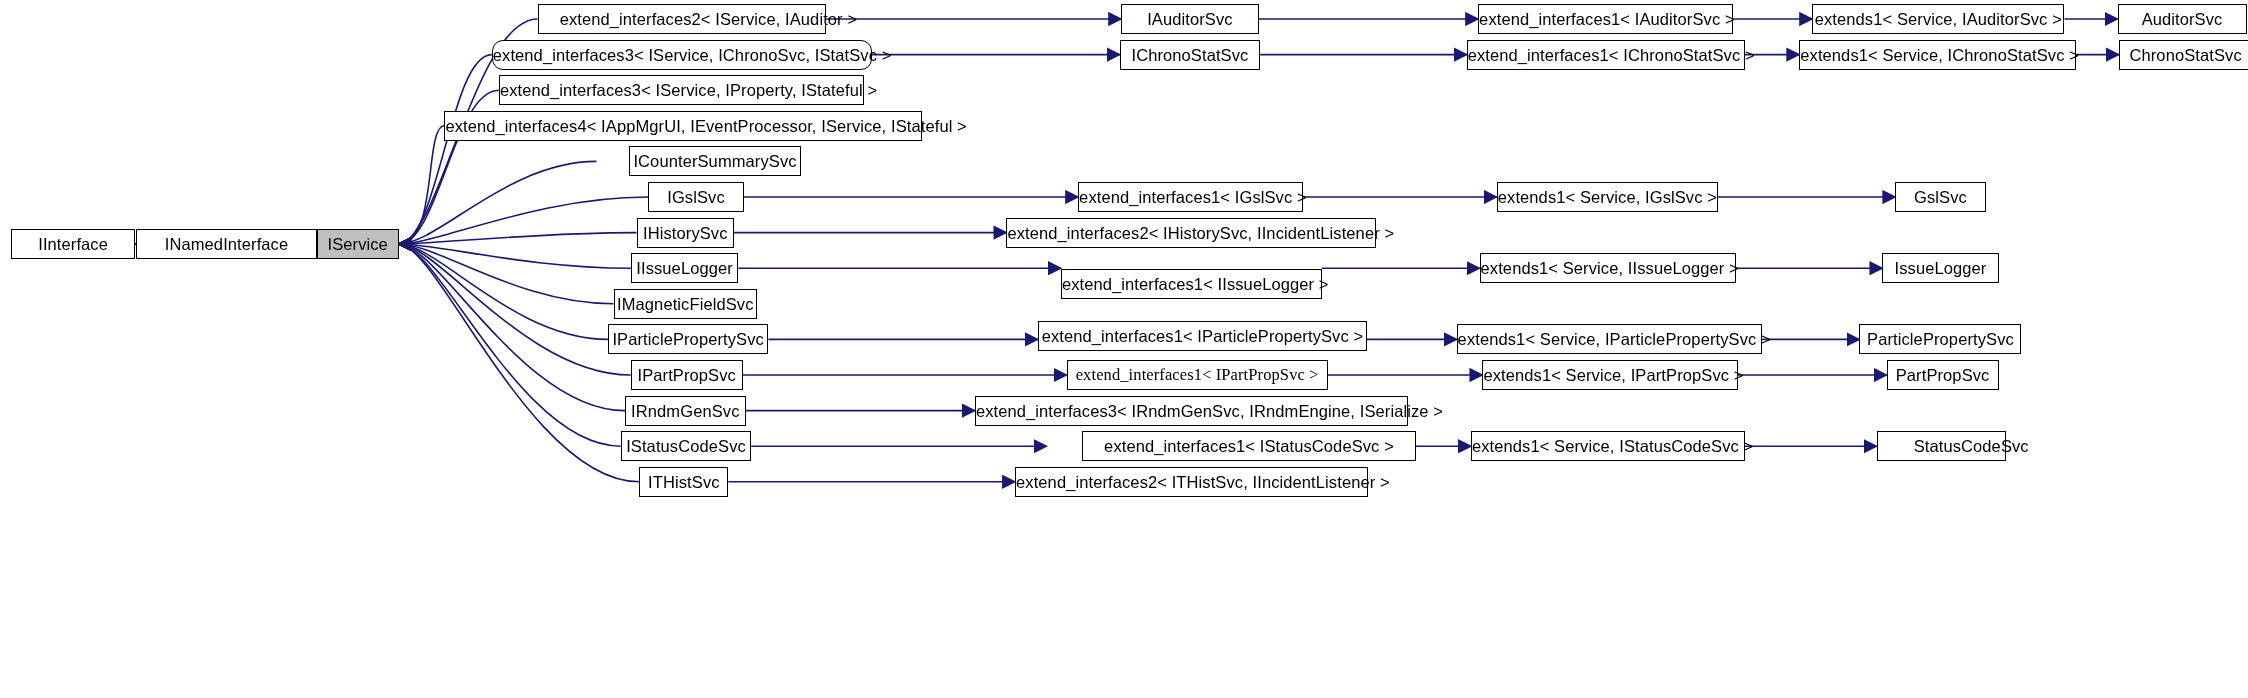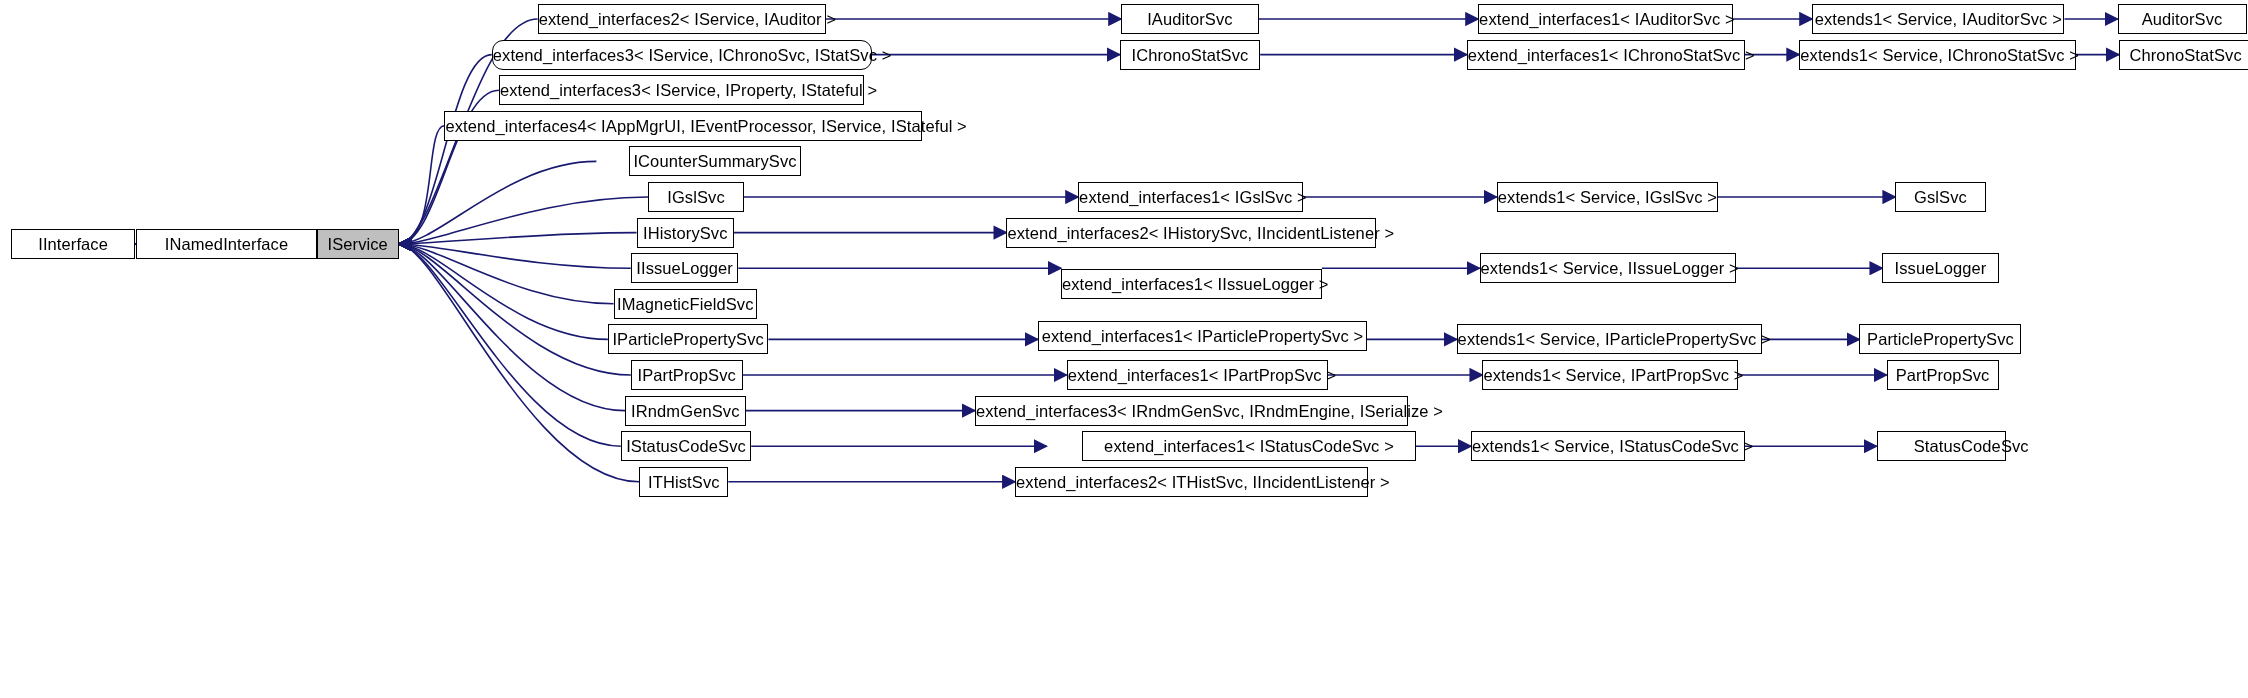--- a/index.html
+++ b/index.html
@@ -94,21 +94,21 @@
         <path d="M 1744.7806122448978 446.20000000000005 L 1876.6785714285713 446.20000000000005" marker-end="url(#arrow)"></path>
         <path d="M 639.4183673469388 481.8 C 531.0326530612244 481.8, 438.5612244897959 244, 398.5612244897959 244" marker-end="url(#arrow)"></path>
         <path d="M 728.3061224489796 481.8 L 1015.0408163265306 481.8" marker-end="url(#arrow)"></path>
       </g>
   </svg>
 
   <div id="node-layer">
       <div class="node" style="left: 11.4694px; top: 229px; width: 123.296px;">IInterface</div>
       <div class="node" style="left: 136.199px; top: 229px; width: 180.643px;">INamedInterface</div>
       <div class="node root" style="left: 316.842px; top: 229px; width: 81.7194px;">IService</div>
-      <div class="node" style="left: 537.628px; top: 4px; width: 288.168px;">extend_interfaces2&lt; IService, IAuditor &gt;</div>
+      <div class="node" style="left: 537.628px; top: 4px; width: 288.168px; padding-left: 21px;">extend_interfaces2&lt; IService, IAuditor &gt;</div>
       <div class="node" style="left: 1121.13px; top: 4px; width: 137.633px;">IAuditorSvc</div>
       <div class="node" style="left: 1478.12px; top: 4px; width: 255.194px;">extend_interfaces1&lt; IAuditorSvc &gt;</div>
       <div class="node" style="left: 1812.16px; top: 4px; width: 252.327px;">extends1&lt; Service, IAuditorSvc &gt;</div>
       <div class="node" style="left: 2117.54px; top: 4px; width: 129.031px;">AuditorSvc</div>
       <div class="node" style="left: 491.75px; top: 39.6px; width: 379.923px; border-radius: 11px;">extend_interfaces3&lt; IService, IChronoSvc, IStatSvc &gt;</div>
       <div class="node" style="left: 1119.7px; top: 39.6px; width: 140.5px;">IChronoStatSvc</div>
       <div class="node" style="left: 1466.65px; top: 39.6px; width: 278.133px;">extend_interfaces1&lt; IChronoStatSvc &gt;</div>
       <div class="node" style="left: 1799.26px; top: 39.6px; width: 276.699px;">extends1&lt; Service, IChronoStatSvc &gt;</div>
       <div class="node" style="left: 2118.97px; top: 39.6px; width: 133.332px;">ChronoStatSvc</div>
       <div class="node" style="left: 498.918px; top: 75.2px; width: 365.587px;">extend_interfaces3&lt; IService, IProperty, IStateful &gt;</div>
@@ -123,21 +123,21 @@
       <div class="node" style="left: 630.816px; top: 253.2px; width: 107.526px;">IIssueLogger</div>
       <div class="node" style="left: 1060.92px; top: 253.2px; width: 260.929px; margin-top: 16px;">extend_interfaces1&lt; IIssueLogger &gt;</div>
       <div class="node" style="left: 1479.55px; top: 253.2px; width: 256.628px;">extends1&lt; Service, IIssueLogger &gt;</div>
       <div class="node" style="left: 1882.41px; top: 253.2px; width: 116.128px;">IssueLogger</div>
       <div class="node" style="left: 613.612px; top: 288.8px; width: 143.367px;">IMagneticFieldSvc</div>
       <div class="node" style="left: 607.878px; top: 324.4px; width: 160.571px;">IParticlePropertySvc</div>
       <div class="node" style="left: 1037.98px; top: 321px; width: 329px;">extend_interfaces1&lt; IParticlePropertySvc &gt;</div>
       <div class="node" style="left: 1456.61px; top: 324.4px; width: 305.372px;">extends1&lt; Service, IParticlePropertySvc &gt;</div>
       <div class="node" style="left: 1859.47px; top: 324.4px; width: 162.005px;">ParticlePropertySvc</div>
       <div class="node" style="left: 630.816px; top: 360px; width: 111.827px;">IPartPropSvc</div>
-      <div class="node" style="left: 1066.65px; top: 360px; width: 260.929px;">extend_interfaces1&lt; IPartPropSvc &gt;</div>
+      <div class="node" style="left: 1066.65px; top: 360px; width: 260.929px; font-family: Liberation Serif, serif;">extend_interfaces1&lt; IPartPropSvc &gt;</div>
       <div class="node" style="left: 1482.42px; top: 360px; width: 255.194px;">extends1&lt; Service, IPartPropSvc &gt;</div>
       <div class="node" style="left: 1886.71px; top: 360px; width: 111.827px;">PartPropSvc</div>
       <div class="node" style="left: 625.082px; top: 395.6px; width: 120.429px; text-align: center;">IRndmGenSvc</div>
       <div class="node" style="left: 974.898px; top: 395.6px; width: 432.969px;">extend_interfaces3&lt; IRndmGenSvc, IRndmEngine, ISerialize &gt;</div>
       <div class="node" style="left: 620.781px; top: 431.2px; width: 130.464px;">IStatusCodeSvc</div>
       <div class="node" style="left: 1082px; top: 431.2px; width: 334px;">extend_interfaces1&lt; IStatusCodeSvc &gt;</div>
       <div class="node" style="left: 1470.95px; top: 431.2px; width: 273.832px;">extends1&lt; Service, IStatusCodeSvc &gt;</div>
       <div class="node" style="left: 1876.68px; top: 431.2px; width: 129.031px; padding-left: 36px;">StatusCodeSvc</div>
       <div class="node" style="left: 639.418px; top: 466.8px; width: 88.8878px;">ITHistSvc</div>
       <div class="node" style="left: 1015.04px; top: 466.8px; width: 352.684px;">extend_interfaces2&lt; ITHistSvc, IIncidentListener &gt;</div>

